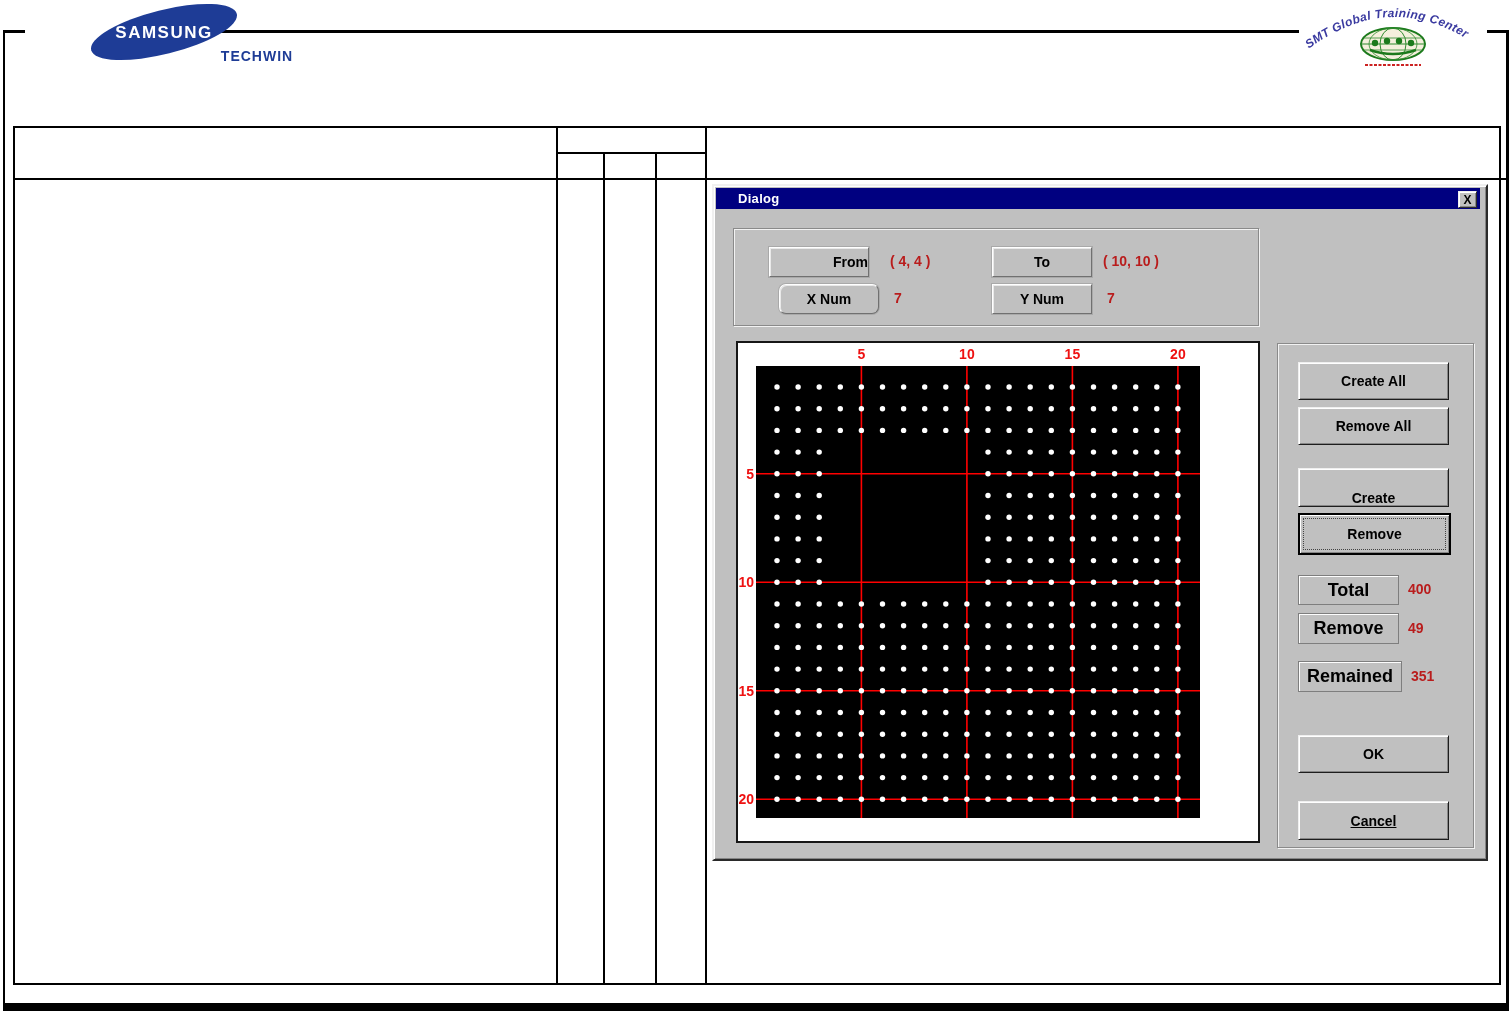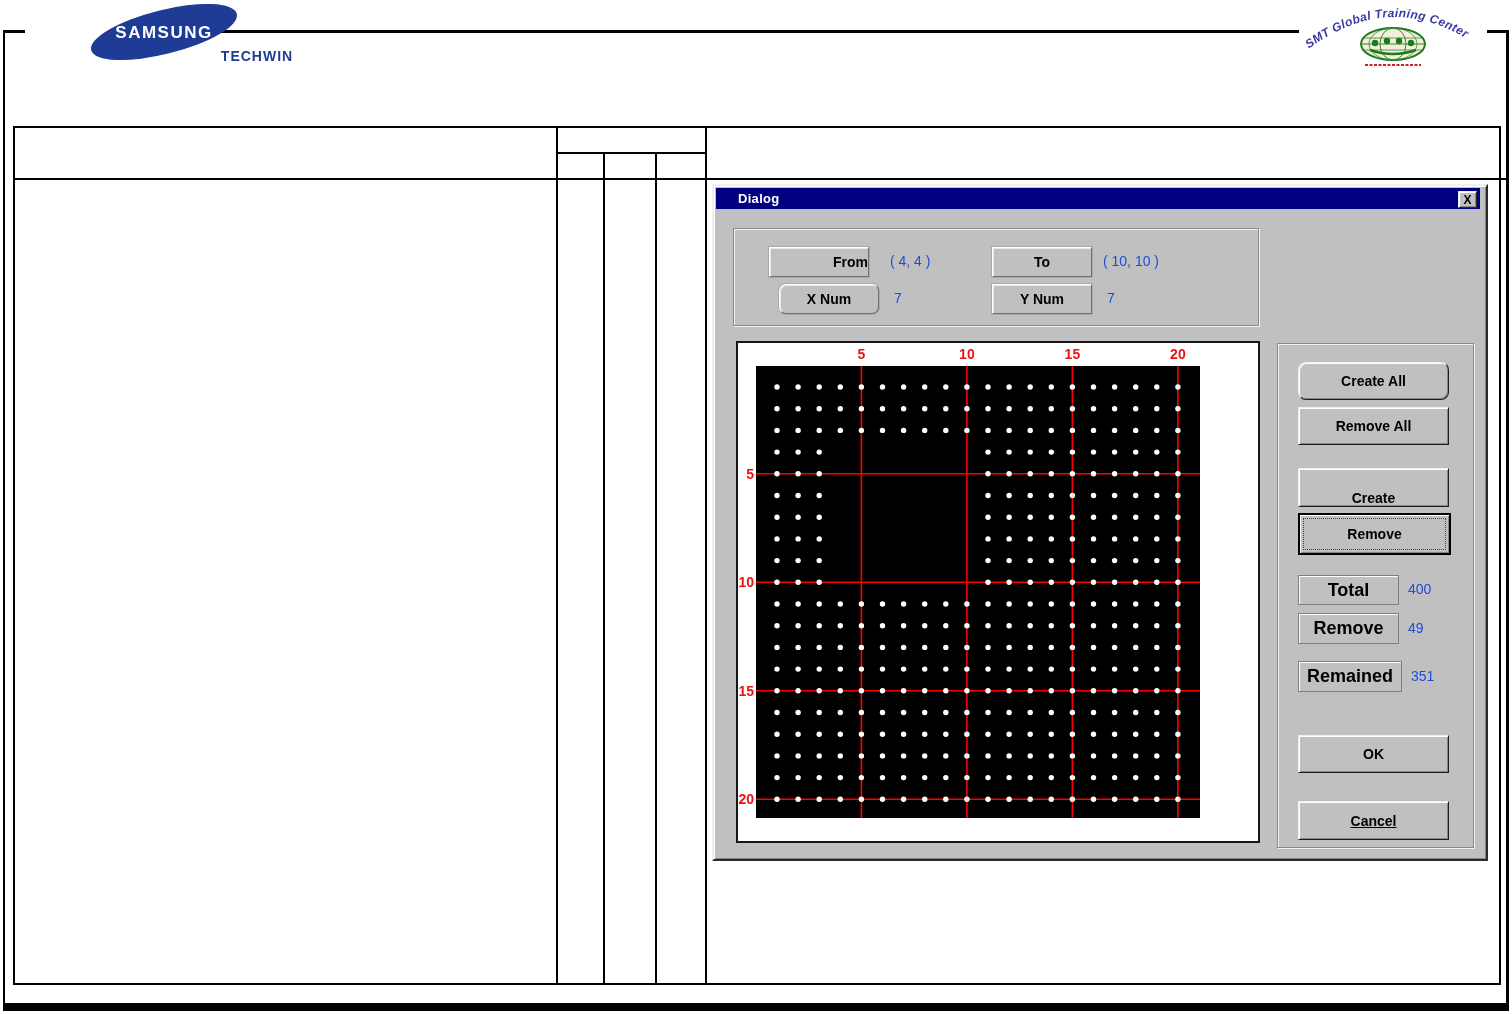--- a/index.html
+++ b/index.html
@@ -40,21 +40,21 @@
          box-shadow:inset 1px 1px 0 #fff,inset -1px -1px 0 #868686;
          display:flex;align-items:center;justify-content:center;
          font-weight:bold;font-size:14px;color:#000;}
   .btn-default{border:2px solid #000;}
   .btn-default:after{content:"";position:absolute;left:3px;top:3px;right:3px;bottom:3px;
          border:1px dotted #444;}
   .statbox{position:absolute;background:#c0c0c0;border:1px solid #7e7e7e;
            box-shadow:inset 1px 1px 0 #fdfdfd;
            display:flex;align-items:center;justify-content:center;
            font-weight:bold;font-size:18px;color:#000;}
-  .val{position:absolute;font-weight:normal;font-size:14px;color:#1d4ed8;
+  .val{position:absolute;font-weight:bold;font-size:14px;color:#b91c1c;
        display:flex;align-items:center;text-align:right;}
 
   #canvas{position:absolute;left:22px;top:155px;width:524px;height:502px;background:#fff;
           border:2px solid #161616;box-sizing:border-box;}
   #grid-svg{position:absolute;left:0;top:0;}
 </style>
 </head>
 <body>
 
 <div id="page">
@@ -502,21 +502,21 @@
           <circle cx="334.40000000000003" cy="456.3" r="2.7" fill="#ffffff"></circle>
           <circle cx="355.5" cy="456.3" r="2.7" fill="#ffffff"></circle>
           <circle cx="376.6" cy="456.3" r="2.7" fill="#ffffff"></circle>
           <circle cx="397.70000000000005" cy="456.3" r="2.7" fill="#ffffff"></circle>
           <circle cx="418.8" cy="456.3" r="2.7" fill="#ffffff"></circle>
           <circle cx="439.90000000000003" cy="456.3" r="2.7" fill="#ffffff"></circle>
         </svg>
     </div>
 
     <div class="groupbox" id="right-group">
-      <div class="btn95" style="left:20px;top:18px;width:149px;height:36px;border-radius:8px;">
+      <div class="btn95" style="left:20px;top:18px;width:149px;height:36px;">
           <span>Create All</span>
         </div>
       <div class="btn95" style="left:20px;top:63px;width:149px;height:36px;">
           <span>Remove All</span>
         </div>
       <div class="btn95" style="left:20px;top:124px;width:149px;height:37px;align-items:flex-end;">
           <span>Create</span>
         </div>
       <div class="btn95 btn-default" style="left:20px;top:169px;width:149px;height:38px;">
           <span>Remove</span>

